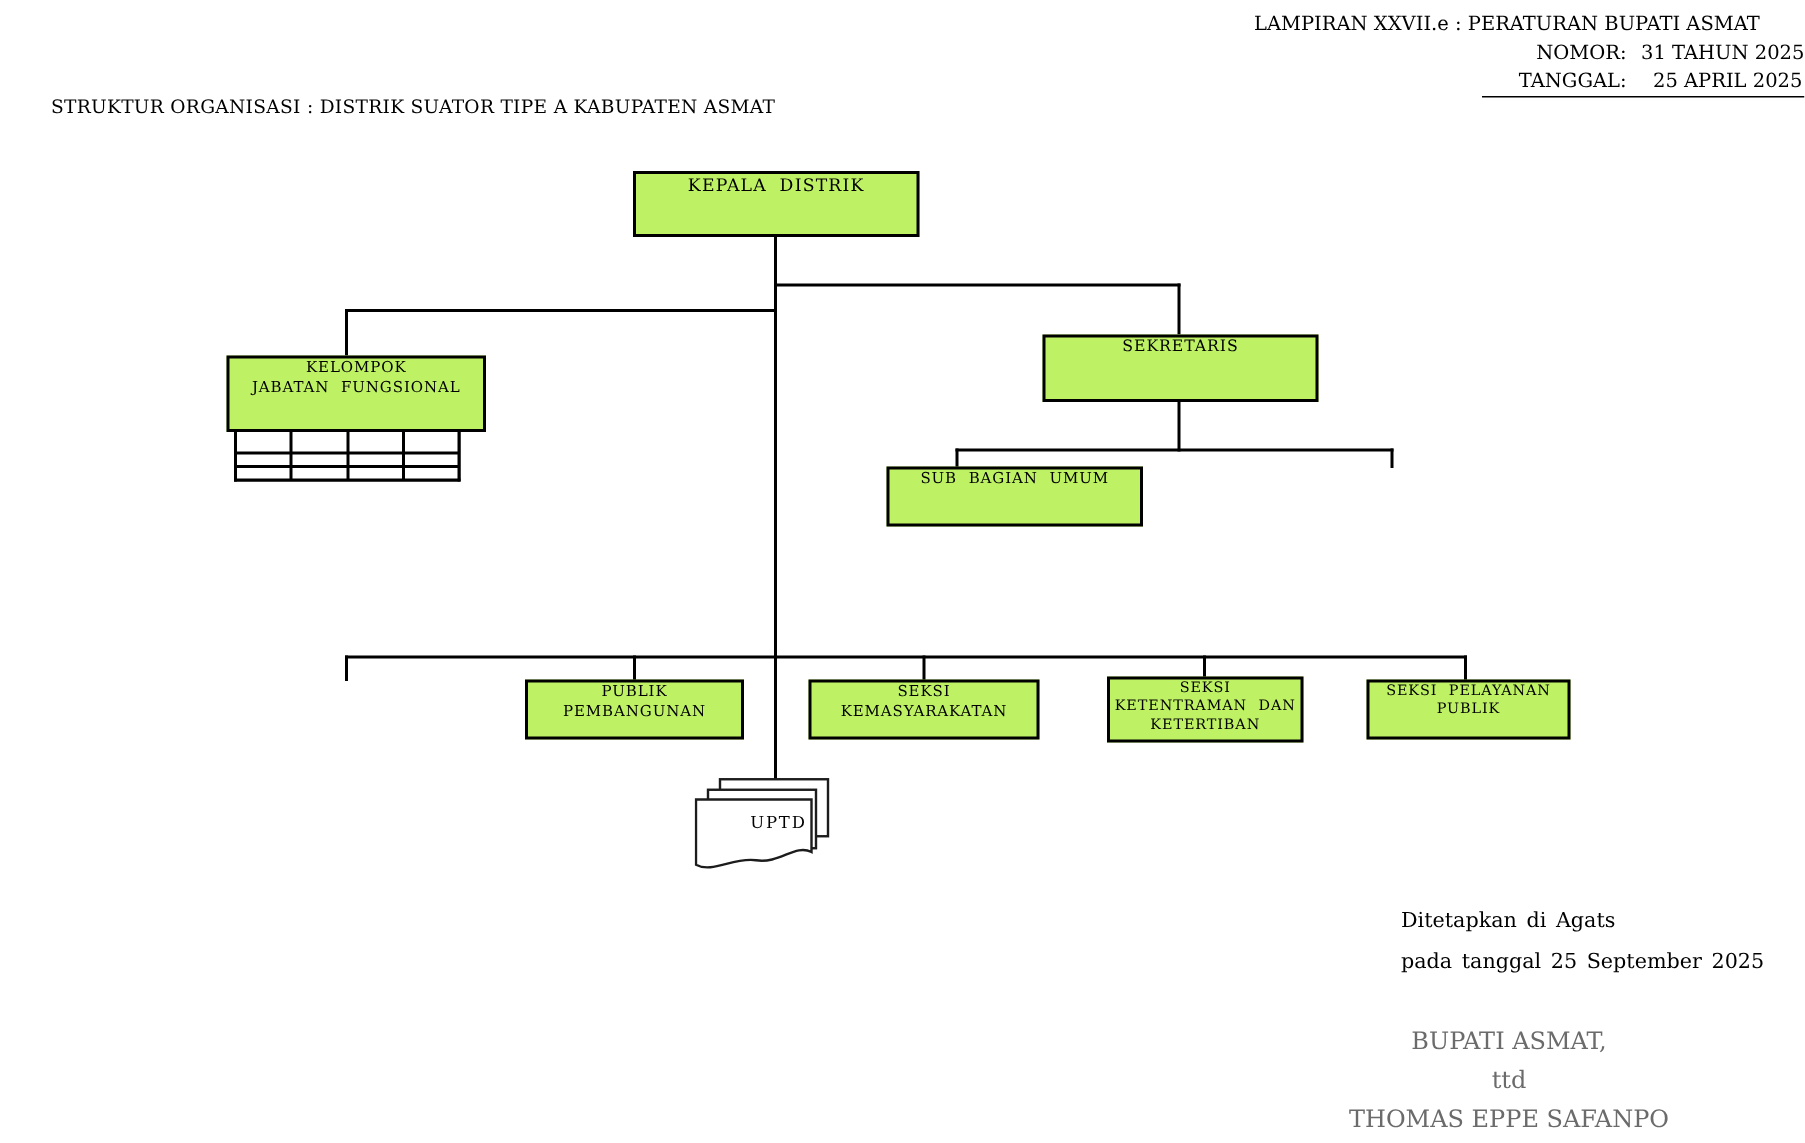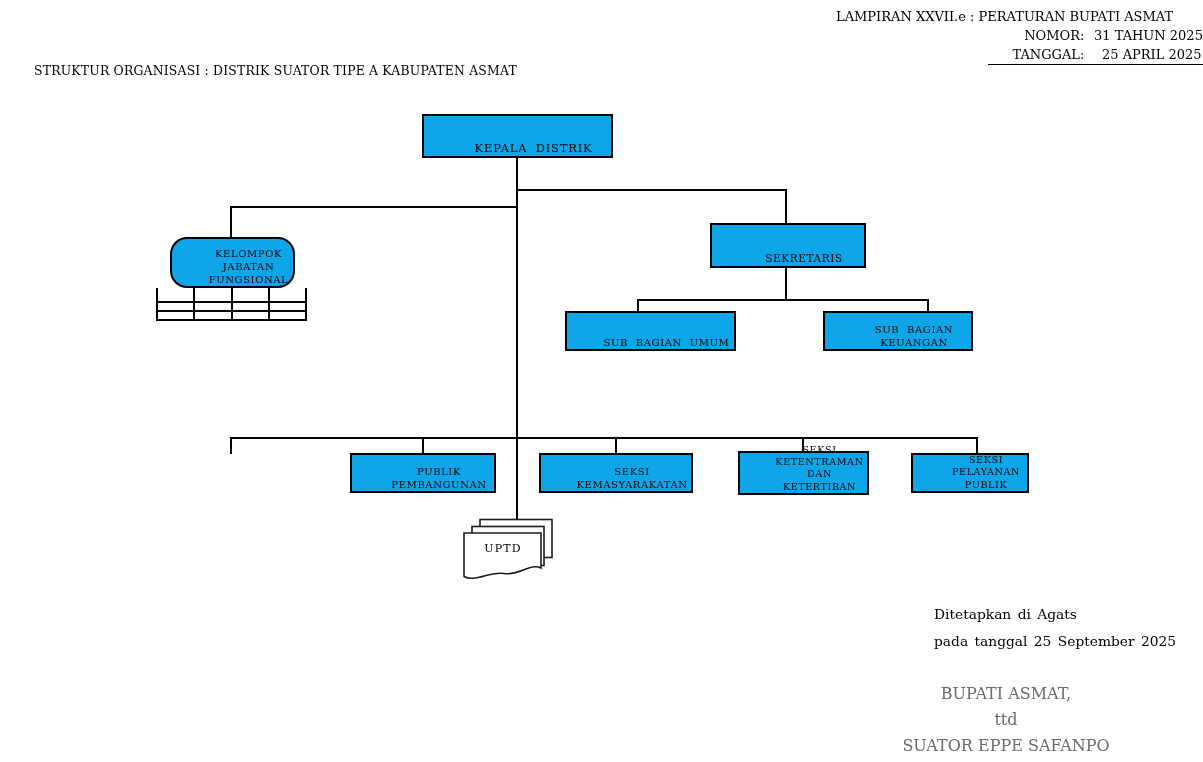--- a/index.html
+++ b/index.html
@@ -12,42 +12,42 @@
   .hdr-row{display:flex;}
   .hdr-indent{margin-left:152px;}
   .hdr-label{display:inline-block;width:92px;text-align:right;}
   .hdr-sep{display:inline-block;width:14px;}
   .hdr-underline{border-bottom:1.6px solid #000;padding-bottom:0px;}
   .hdr-val-pad{padding-left:8px;}
   
   .title{position:absolute;left:18px;top:63px;font-weight:normal;font-size:12.4px;letter-spacing:.2px;white-space:nowrap;}
   
   .box{
-    position:absolute;box-sizing:border-box;background:#0ea5e9;border:2px solid #000;
-    display:flex;flex-direction:column;align-items:center;justify-content:flex-end;
-    text-align:center;font-size:10px;letter-spacing:.6px;word-spacing:4px;line-height:1.3;z-index:2;padding-left:32px;
+    position:absolute;box-sizing:border-box;background:#bef264;border:2px solid #000;
+    display:flex;flex-direction:column;align-items:center;justify-content:flex-start;
+    text-align:center;font-size:10px;letter-spacing:.6px;word-spacing:4px;line-height:1.3;z-index:2;
   }
   .box-kepala{font-size:11.5px;letter-spacing:.8px;}
   .box-sekretaris{font-size:10.5px;}
   .box-sm{font-size:9.6px;line-height:1.28;}
   
   .line{position:absolute;background:#000;z-index:1;}
   .h{height:2px;} .v{width:2px;}
   
   .fgrid{
     position:absolute;left:140px;top:288px;width:151px;box-sizing:border-box;
     border:2px solid #000;border-top-width:0;background:#000;
     display:grid;grid-template-columns:repeat(4,1fr);grid-template-rows:13px 7px 7px;gap:2px;z-index:2;
   }
   .fgrid > div{background:#fff;}
   
   .uptd-svg{position:absolute;left:447px;top:518px;z-index:2;}
   .uptd-label{
     position:absolute;left:448px;top:542px;width:78px;text-align:center;
-    font-size:11px;letter-spacing:1.2px;z-index:3;
+    font-size:11px;letter-spacing:1.2px;z-index:3;padding-left:16px;
   }
   
   .ditetapkan{position:absolute;left:918px;top:601px;font-size:13.8px;line-height:27px;white-space:nowrap;word-spacing:2px;}
   .signature{
     position:absolute;left:865px;top:681px;width:250px;text-align:center;
     color:var(--sig,#6b6b6b);font-size:16px;line-height:25.8px;white-space:nowrap;
   }
 </style>
 </head>
 <body>
@@ -83,80 +83,76 @@
   <div class="line v" style="left:214px;top:437px;height:17px;"></div>
   <div class="line v" style="left:406px;top:437px;height:17px;"></div>
   <div class="line v" style="left:599px;top:437px;height:17px;"></div>
   <div class="line v" style="left:786px;top:437px;height:15px;"></div>
   <div class="line v" style="left:960px;top:437px;height:17px;"></div>
 
   <div class="box box-kepala" style="left:406px;top:114px;width:191px;height:44px;">
     <span>KEPALA DISTRIK</span>
   </div>
 
-  <div class="box" style="left:154px;top:237px;width:125px;height:51px;border-radius:17px;">
+  <div class="box" style="left:135px;top:237px;width:173px;height:51px;">
     <span>KELOMPOK</span>
     <span>JABATAN FUNGSIONAL</span>
   </div>
   <div class="fgrid">
     <div></div>
       <div></div>
       <div></div>
       <div></div>
     <div></div>
       <div></div>
       <div></div>
       <div></div>
     <div></div>
       <div></div>
       <div></div>
       <div></div>
   </div>
 
-  <div class="box box-sekretaris" style="left:694px;top:223px;width:156px;height:45px;">
+  <div class="box box-sekretaris" style="left:679px;top:223px;width:184px;height:45px;">
     <span>SEKRETARIS</span>
   </div>
 
-  <div class="box" style="left:549px;top:311px;width:171px;height:40px;">
+  <div class="box" style="left:575px;top:311px;width:171px;height:40px;">
     <span>SUB BAGIAN UMUM</span>
   </div>
 
-  <div class="box" style="left:807px;top:311px;width:150px;height:40px;">
-    <span>SUB BAGIAN</span>
-    <span>KEUANGAN</span>
-  </div>
 
   <div class="box" style="left:334px;top:453px;width:146px;height:40px;">
     <span>PUBLIK PEMBANGUNAN</span>
   </div>
   <div class="box" style="left:523px;top:453px;width:154px;height:40px;">
     <span>SEKSI</span>
     <span>KEMASYARAKATAN</span>
   </div>
   <div class="box box-sm" style="left:722px;top:451px;width:131px;height:44px;">
     <span>SEKSI</span>
     <span>KETENTRAMAN DAN</span>
     <span>KETERTIBAN</span>
   </div>
-  <div class="box box-sm" style="left:895px;top:453px;width:118px;height:40px;">
+  <div class="box box-sm" style="left:895px;top:453px;width:136px;height:40px;">
     <span>SEKSI PELAYANAN</span>
     <span>PUBLIK</span>
   </div>
 
   <svg class="uptd-svg" width="92" height="68" viewBox="0 0 92 68">
     <rect x="17" y="1.5" width="72" height="38" fill="#ffffff" stroke="#1c1c1c" stroke-width="1.6"></rect>
     <rect x="9" y="8.5" width="72" height="39" fill="#ffffff" stroke="#1c1c1c" stroke-width="1.6"></rect>
     <path d="M1,15 H78 V50 C67,44.5 57,58 41,55.5 C26,53.2 12,64.5 1,58.5 Z" fill="#ffffff" stroke="#1c1c1c" stroke-width="1.6"></path>
   </svg>
   <div class="uptd-label">UPTD</div>
 
   <div class="ditetapkan">
     <div>Ditetapkan di Agats</div>
     <div>pada tanggal 25 September 2025</div>
   </div>
 
   <div class="signature">
     <div>BUPATI ASMAT,</div>
     <div>ttd</div>
-    <div>SUATOR EPPE SAFANPO</div>
+    <div>THOMAS EPPE SAFANPO</div>
   </div>
 
 </div>
 
 </body></html>

